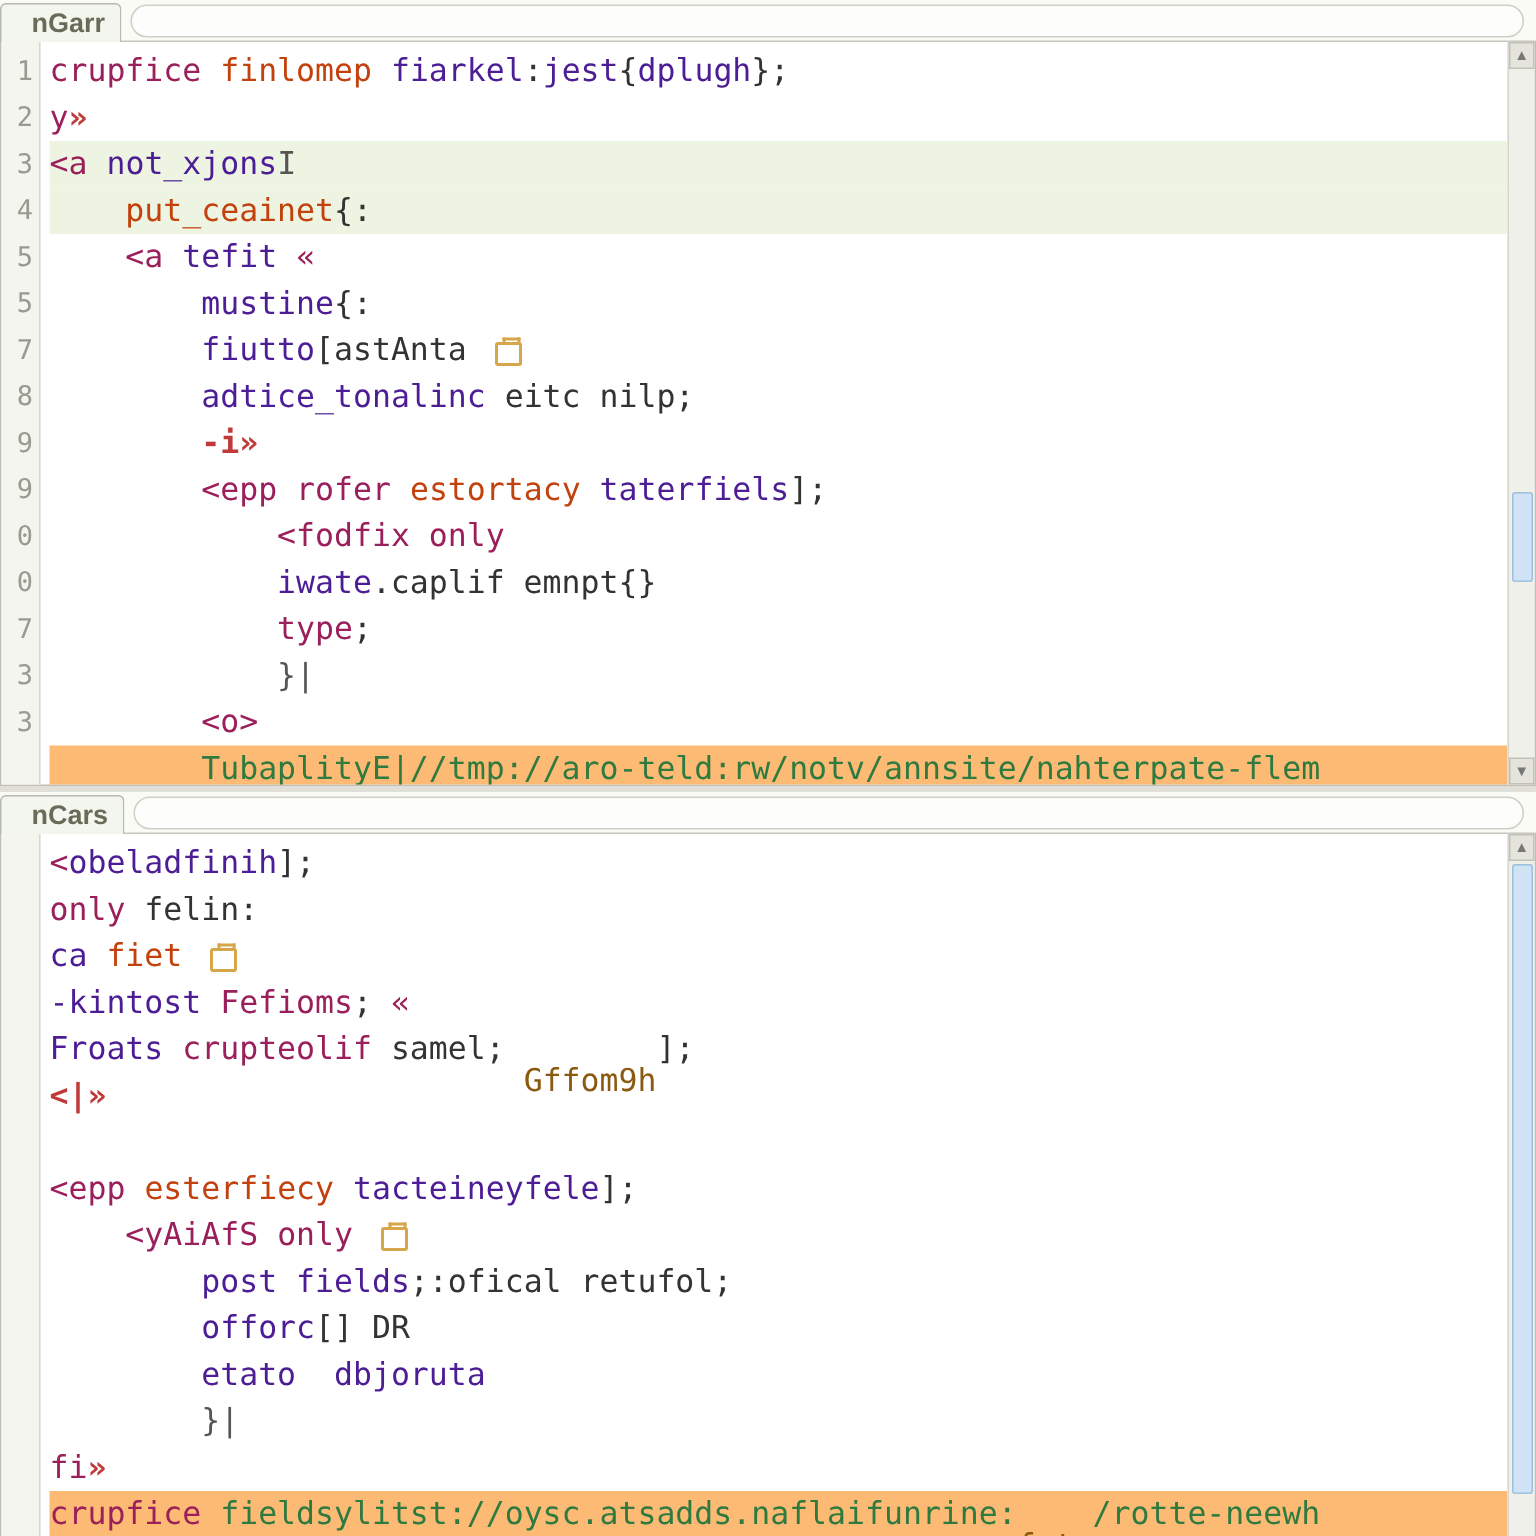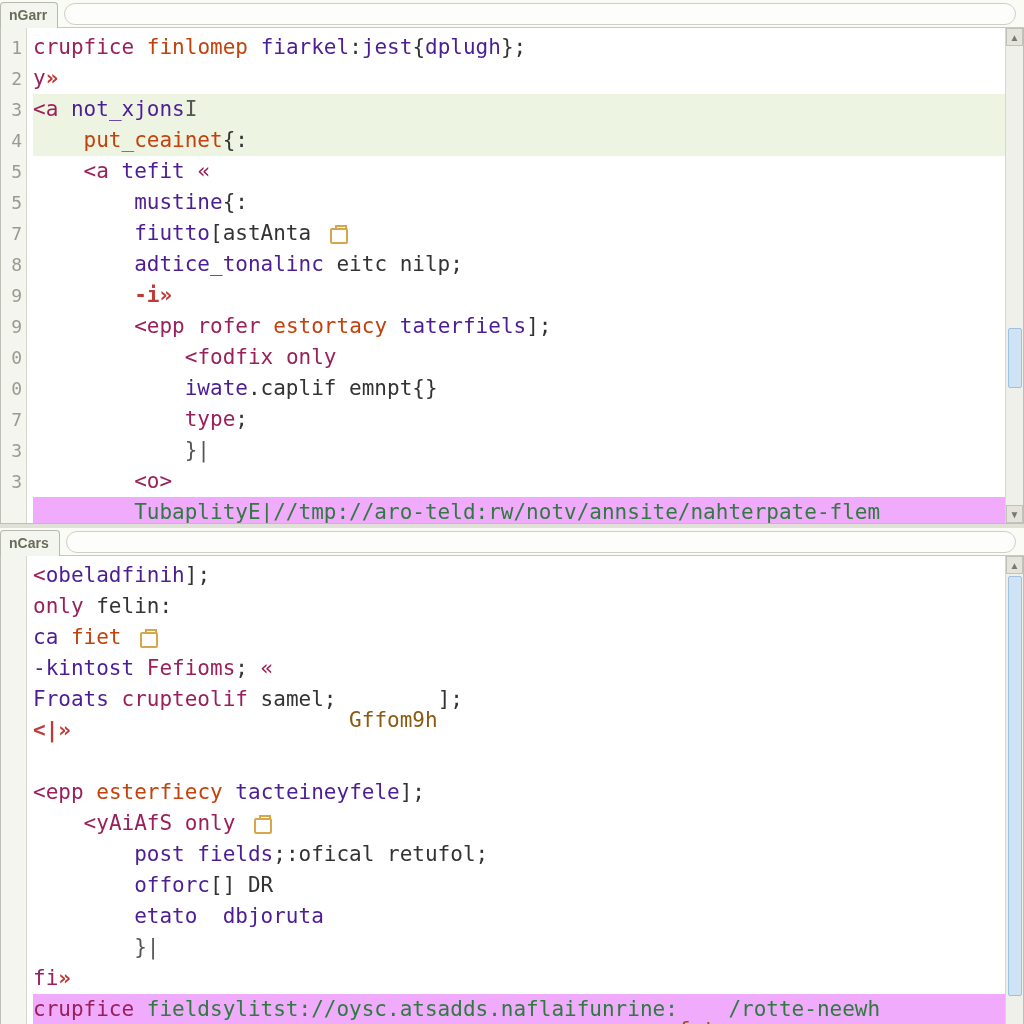--- a/index.html
+++ b/index.html
@@ -22,28 +22,28 @@
     height: 28px;
     display: flex;
     align-items: flex-end;
     background: #fbfbf6;
     border-bottom: 1px solid #c8c8c0;
     padding-left: 0;
   }
   .tab {
     height: 26px;
     line-height: 24px;
-    padding: 0 10px 0 8px;
+    padding: 0 10px 0 20px;
     border: 1px solid #b8b8ae;
     border-bottom: none;
     border-top-left-radius: 4px;
     border-top-right-radius: 4px;
     background: #f3f6ee;
     color: #6a6a58;
-    font-size: 14px;
+    font-size: 18px;
     font-weight: 600;
     position: relative;
     top: 1px;
     cursor: pointer;
   }
   .crumb-slot {
     flex: 1;
     height: 22px;
     margin: 0 8px 2px 6px;
     border: 1px solid #cfcfc7;
@@ -77,21 +77,21 @@
     font-size: 21px;
     line-height: 31px;
     padding: 4px 0 0 6px;
     white-space: pre;
     color: #333;
     position: relative;
     overflow: hidden;
   }
   .line { height: 31px; display:flex; align-items:center; }
   .hl-green  { background: #eef4e2; }
-  .hl-yellow { background: #f0abfc; }
+  .hl-yellow { background: #fdba74; }
 
   .scrollbar {
     width: 18px;
     background: #f0f0ea;
     border-left: 1px solid #d6d6cc;
     position: relative;
   }
   .scroll-btn {
     width: 100%; height: 18px;
     background: #e4e4dc;

